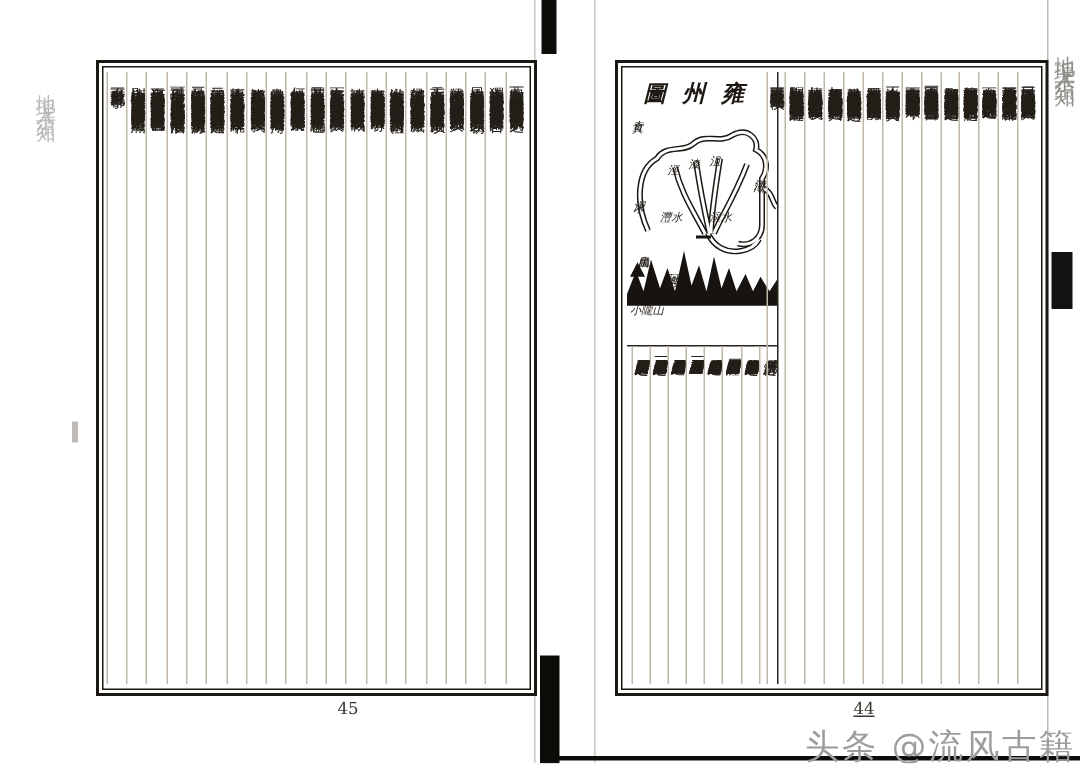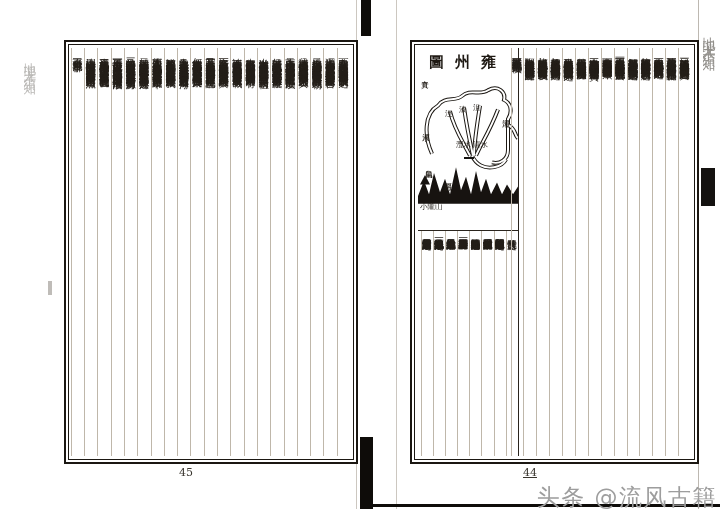--- a/index.html
+++ b/index.html
@@ -30,35 +30,35 @@
 
   
   #p45-text{inset:6px;font-size:10px;letter-spacing:.5px;}
   #p45-text .col{width:13.3px;}
 
   
   #p44-text{top:6px;bottom:6px;right:6px;left:106px;font-size:10px;letter-spacing:.3px;}
   #p44-text .col{width:12.9px;}
 
   
-  #p44-left{position:absolute;left:6px;top:6px;bottom:6px;width:100px;border-right:1px solid #2a241d;}
+  #p44-left{position:absolute;left:6px;top:6px;bottom:6px;width:100px;border-right:1px solid #2a241d;font-style:italic;}
   #map-area{position:absolute;left:0;right:0;top:0;height:182px;border-bottom:1px solid #2a241d;background:#fff;}
   #map-title{position:absolute;top:5px;left:0;right:0;text-align:center;font-size:15px;font-weight:700;
              letter-spacing:11px;direction:rtl;unicode-bidi:bidi-override;color:#1e1913;white-space:nowrap;}
   #map-svg{position:absolute;left:0;top:23px;width:100%;height:152px;}
   #map-labels{position:absolute;inset:0;}
   .map-label{position:absolute;font-size:7.5px;line-height:1;color:#221d17;white-space:nowrap;}
   .map-label.v{writing-mode:vertical-rl;text-orientation:upright;}
   .map-label.dark{background:#151310;color:#fff;padding:1px 1px;}
   #p44-below{position:absolute;left:0;right:0;top:183px;bottom:0;writing-mode:vertical-rl;
              text-orientation:upright;font-size:9.5px;color:#241f19;}
   #p44-below .col{width:12.2px;padding-top:1px;}
 
   
-  .page-num{position:absolute;top:466px;width:60px;text-align:left;font-size:11px;color:#3a362f;
+  .page-num{position:absolute;top:466px;width:60px;text-align:right;font-size:11px;color:#3a362f;
             font-family:"DejaVu Serif",serif;}
   #num-45{left:179px;}
   #num-44{left:523px;text-decoration:underline;}
 
   
   #watermark{position:absolute;right:3px;top:482px;font-size:23px;font-weight:400;color:#9d9d9d;
              font-family:"DejaVu Sans",sans-serif;letter-spacing:1.5px;}
 </style>
 </head>
 <body>
@@ -133,21 +133,21 @@
           <path d="M2,118 L7,108 L12,118 Z" fill="#171310"></path>
           <path d="M0,130 L6,114 L11,128 L16,106 L22,126 L27,112 L32,128 L38,100 L43,124 L48,110 L53,128 L58,104 L63,126 L68,112 L73,128 L79,116 L84,128 L89,118 L95,128 L100,120 L100,138 L0,138 Z" fill="#171310"></path>
         </svg>
         <div id="map-labels">
             <span class="map-label v" style="left: 3%; top: 15%;">真奇</span>
             <span class="map-label" style="left: 27%; top: 34%;">涇</span>
             <span class="map-label" style="left: 41%; top: 32%;">漆</span>
             <span class="map-label" style="left: 55%; top: 31%;">沮</span>
             <span class="map-label v" style="left: 84%; top: 36%;">灞河</span>
             <span class="map-label v" style="left: 4%; top: 44%;">渭水</span>
-            <span class="map-label" style="left: 22%; top: 51%; margin-left: 16px;">灃水</span>
+            <span class="map-label" style="left: 22%; top: 51%;">灃水</span>
             <span class="map-label" style="left: 55%; top: 51%;">滻水</span>
             <span class="map-label v dark" style="left: 46%; top: 60%;">雍州</span>
             <span class="map-label v" style="left: 7%; top: 64%;">鳥鼠山</span>
             <span class="map-label v" style="left: 26%; top: 71%;">阿房</span>
             <span class="map-label" style="left: 2%; top: 85%;">小隴山</span>
           </div>
       </div>
       <div id="p44-below">
           <div class="col">惟其所之言哉乎</div>
           <div class="col">中龍之次有洛陽即周營洛邑之地也前值伊闕後據邙山左</div>

